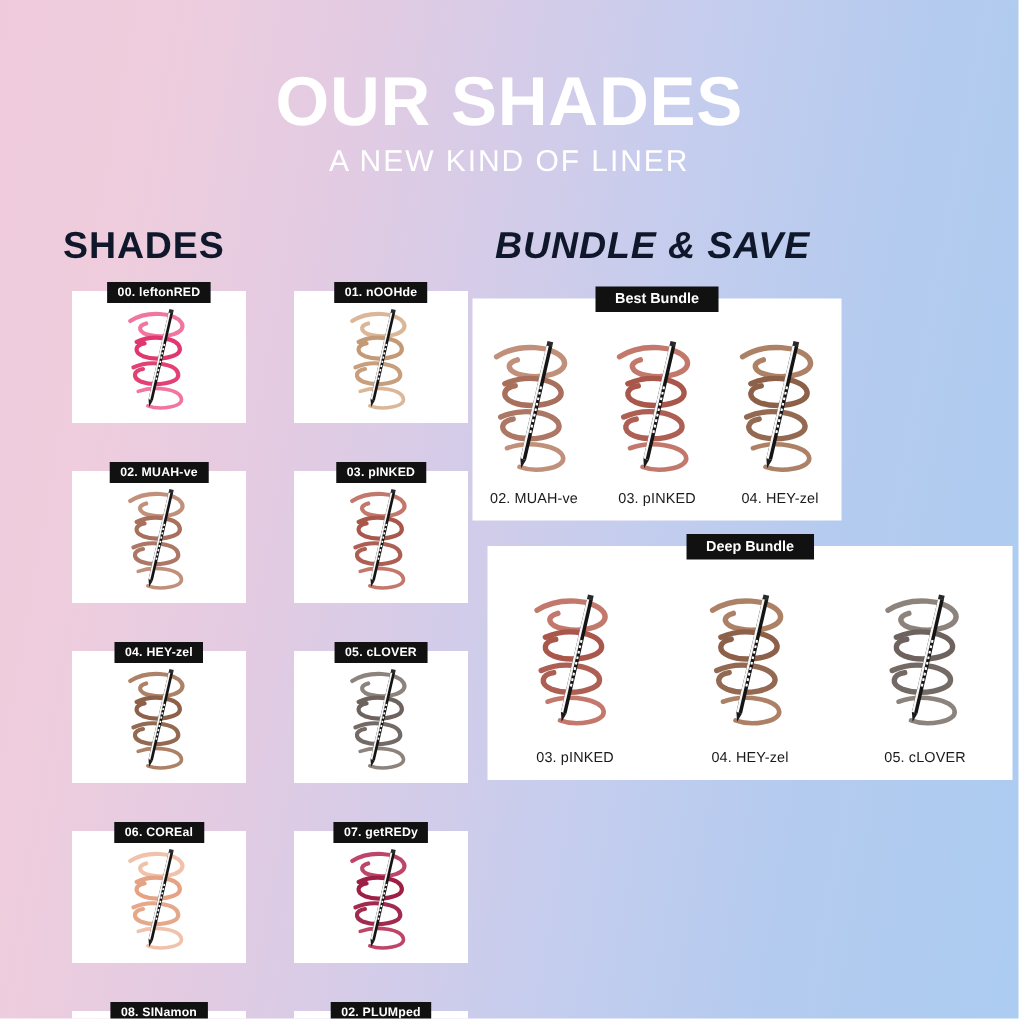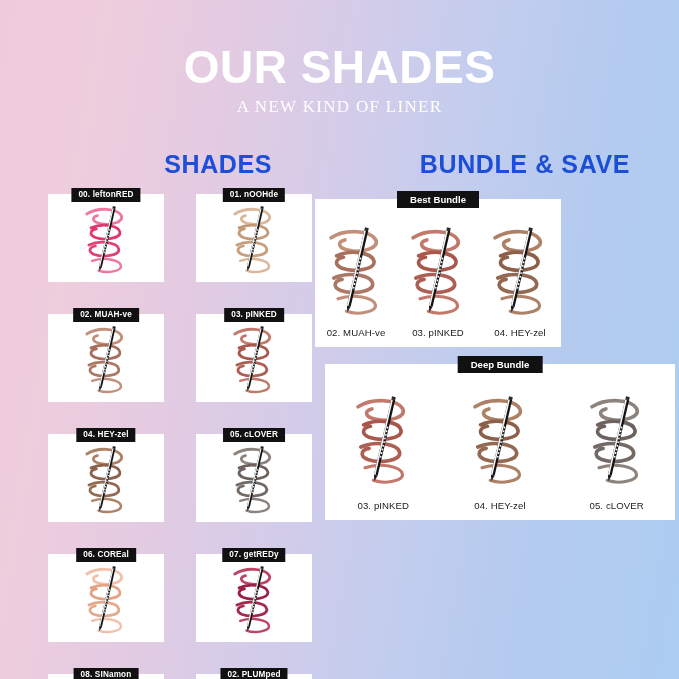--- a/index.html
+++ b/index.html
@@ -32,39 +32,38 @@
   }
   .main-title {
     font-size: 46px;
     font-weight: 700;
     color: #ffffff;
     letter-spacing: 0.5px;
     line-height: 1.0;
     margin: 0;
   }
   .sub-title {
-    font-size: 17px;
+    font-size: 20px;
     font-weight: 400;
     color: #ffffff;
     letter-spacing: 1.3px;
     margin-top: 7px;
-    font-family: Liberation Serif, serif;
   }
 
   
   .section-heading {
     position: absolute;
     font-size: 25px;
     font-weight: 700;
-    color: #1d4ed8;
+    color: #0f172a;
     letter-spacing: 0.6px;
-    text-align: right;
+    text-align: left;
   }
   #shades-heading { left: 42px;  top: 150px; width: 230px; }
-  #bundle-heading { left: 330px; top: 150px; width: 300px; }
+  #bundle-heading { left: 330px; top: 150px; width: 300px; font-style: italic; }
 
   
   .shades-grid {
     position: absolute;
     left: 48px;
     top: 194px;
     width: 248px;
     display: grid;
     grid-template-columns: repeat(2, 116px);
     grid-template-rows: repeat(5, 88px);

